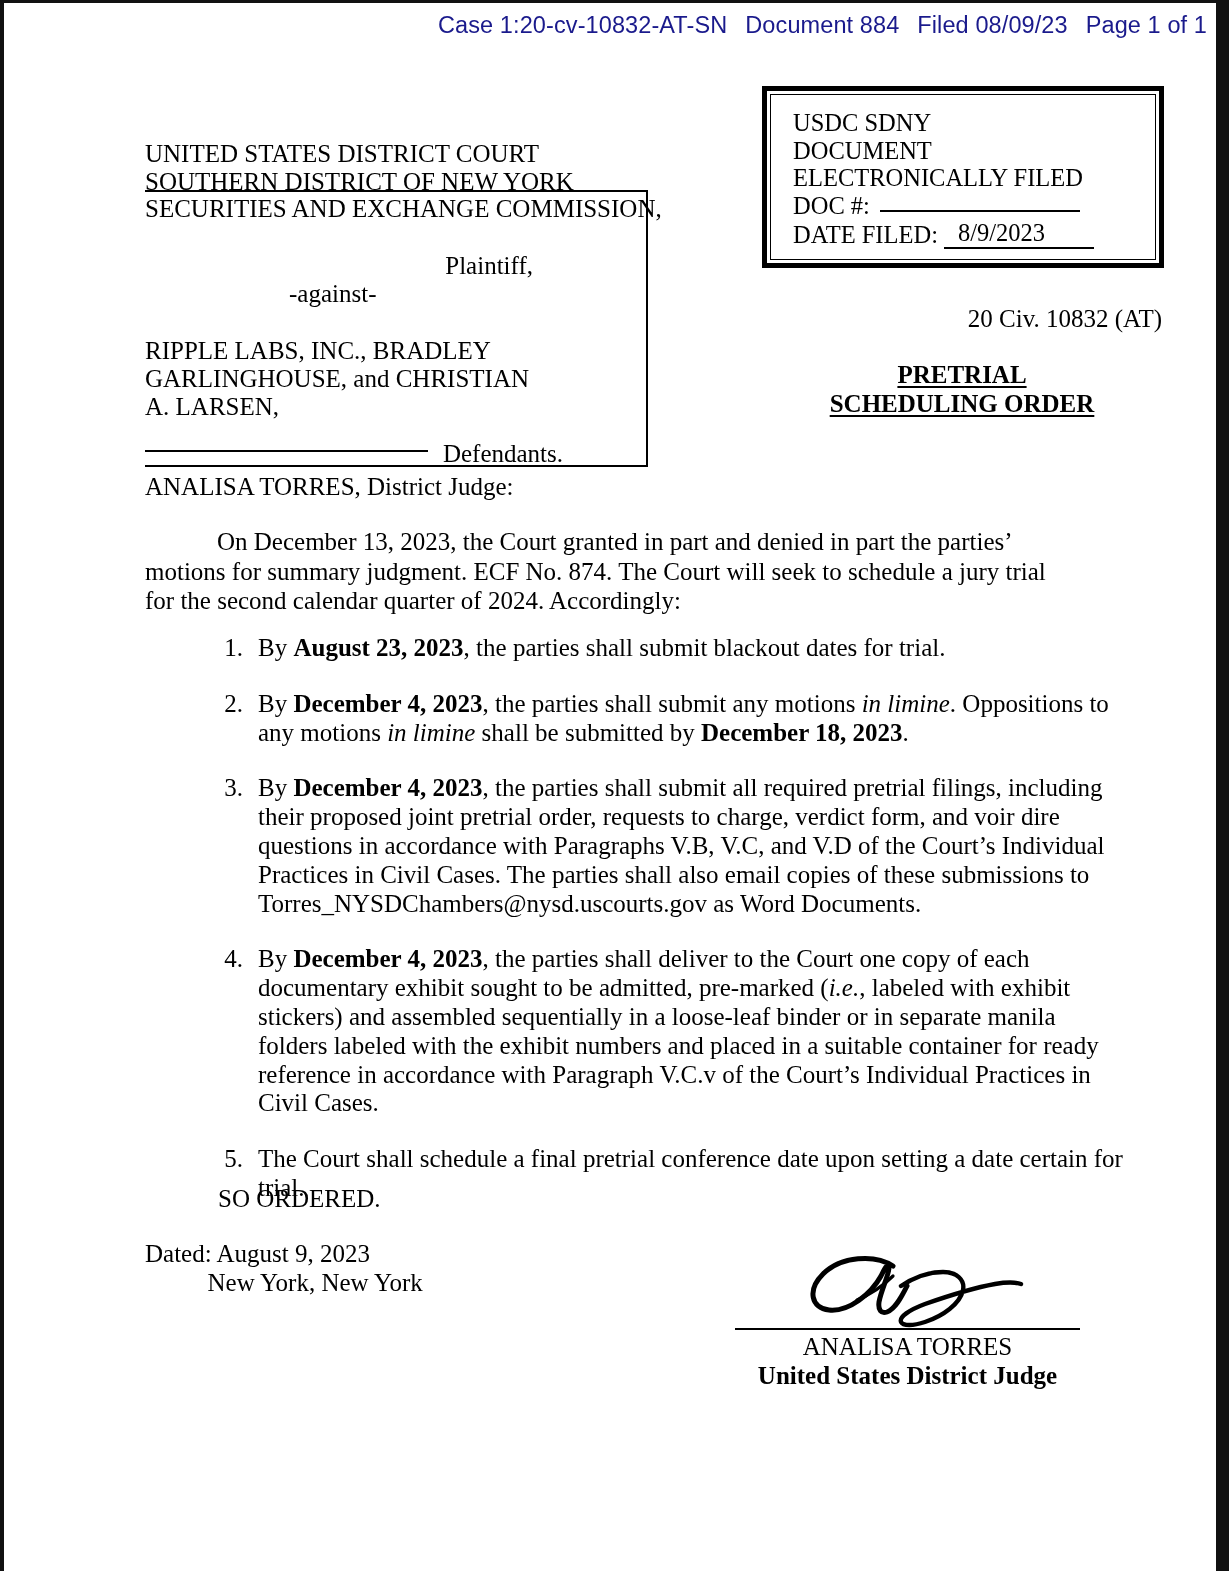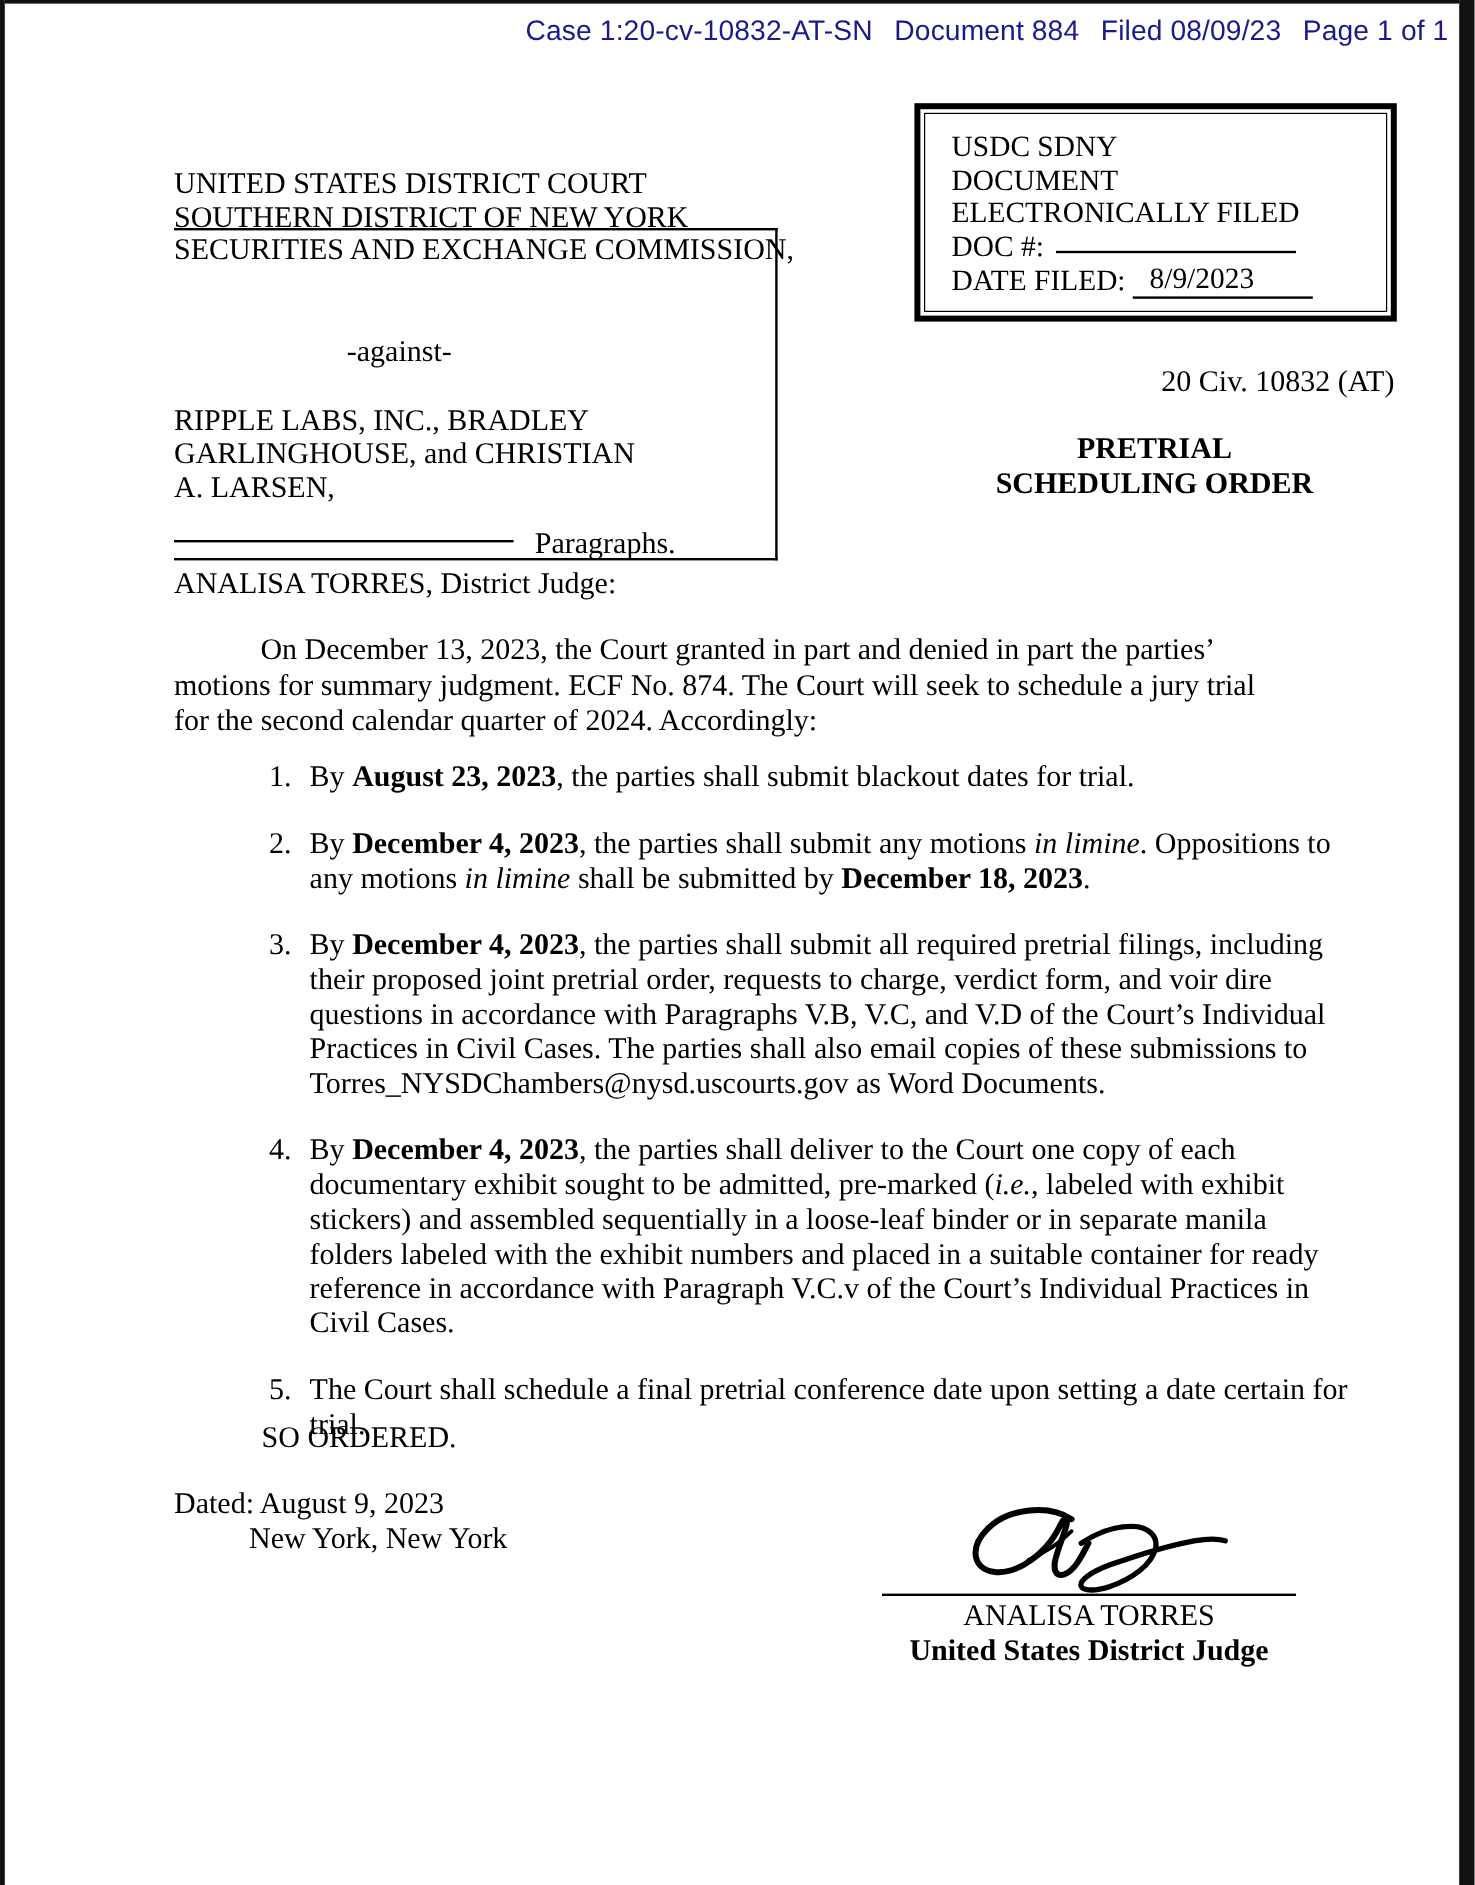--- a/index.html
+++ b/index.html
@@ -173,20 +173,21 @@
     left: 762px;
     top: 360px;
     width: 400px;
     text-align: center;
     font-size: 25px;
     font-weight: bold;
     line-height: 29px;
   }
   .order-title .t-line {
     display: inline-block;
+    text-decoration: underline;
     text-underline-offset: 3px;
   }
 
   
   .judge-line {
     position: absolute;
     left: 145px;
     top: 473px;
     font-size: 25px;
     white-space: nowrap;
@@ -307,24 +308,25 @@
     </div>
   </div>
 
   <div class="court-heading">
     <div>UNITED STATES DISTRICT COURT</div>
     <div>SOUTHERN DISTRICT OF NEW YORK</div>
   </div>
 
   <div class="caption-box">
     <div class="caption-plaintiff">SECURITIES AND EXCHANGE COMMISSION,</div>
+    <div class="caption-plaintiff-label">Plaintiff,</div>
     <div class="caption-against">-against-</div>
     <div class="caption-defendants">RIPPLE LABS, INC., BRADLEY GARLINGHOUSE, and CHRISTIAN A. LARSEN,</div>
     <div class="caption-sig-rule"></div>
-    <div class="caption-defendants-label">Paragraphs.</div>
+    <div class="caption-defendants-label">Defendants.</div>
   </div>
 
   <div class="case-number">20 Civ. 10832 (AT)</div>
   <div class="order-title">
     <div><span class="t-line">PRETRIAL</span></div>
     <div><span class="t-line">SCHEDULING ORDER</span></div>
   </div>
 
   <div class="judge-line">ANALISA TORRES, District Judge:</div>
 

